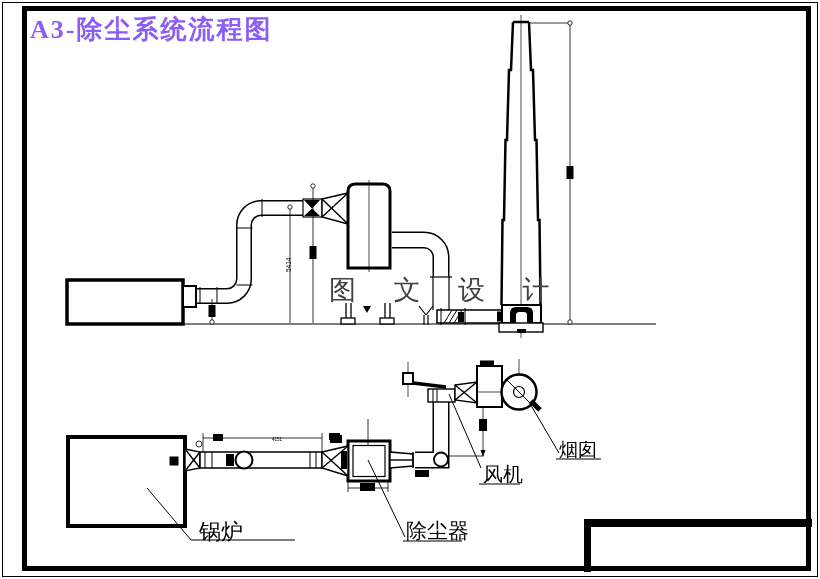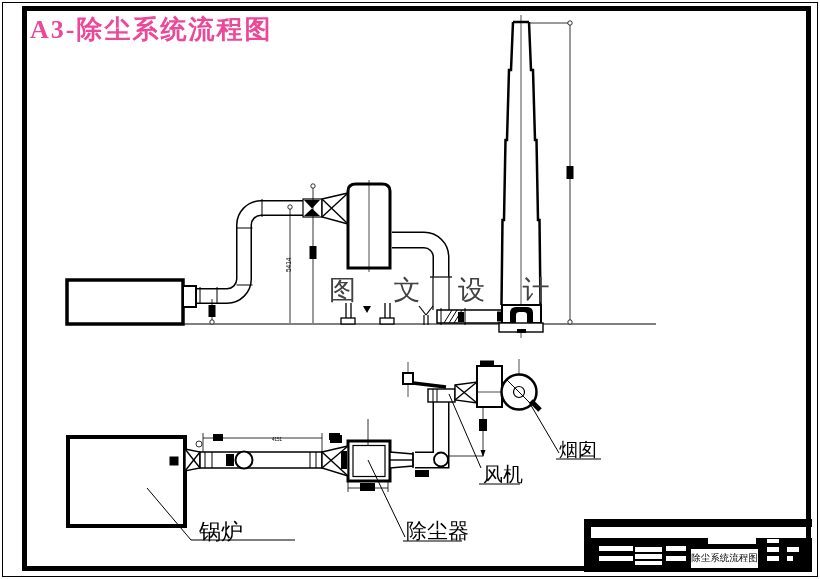--- a/index.html
+++ b/index.html
@@ -1,21 +1,21 @@
 <!DOCTYPE html>
 <html><head>
 <meta charset="utf-8">
 <style>
   html,body{margin:0;padding:0;}
   body{width:820px;height:579px;background:#ffffff;position:relative;overflow:hidden;
        font-family:"Liberation Sans", sans-serif;}
   .outer-border{position:absolute;inset:2px;border:1.5px solid #000;}
   .inner-frame{position:absolute;left:22px;top:6px;right:9px;bottom:8px;border:5px solid #000;}
   .sheet-title{position:absolute;left:30px;top:12px;font-size:26px;font-weight:bold;
-       color:#ec4899;letter-spacing:2px;font-family:"Liberation Serif", serif;white-space:nowrap;}
+       color:#8b5cf6;letter-spacing:2px;font-family:"Liberation Serif", serif;white-space:nowrap;}
   svg{position:absolute;left:0;top:0;}
   .tb{position:absolute;left:584px;top:519px;width:228px;height:53px;}
   .tb .topbar{position:absolute;left:0;top:0;width:228px;height:8px;background:#000;}
   .tb .spine{position:absolute;left:0;top:0;width:7px;height:53px;background:#000;}
   .tb .mass{position:absolute;left:7px;top:19px;width:221px;height:34px;background:#000;}
   .tb .ws{position:absolute;background:#fff;}
   .tb .label-box{position:absolute;left:99px;top:10px;width:67px;height:19px;background:#fff;
        border:1px solid #000;display:flex;align-items:center;justify-content:center;
        font-size:9.5px;color:#000;white-space:nowrap;overflow:hidden;}
   text{fill:#000;font-family:"Liberation Sans", sans-serif;}
@@ -242,33 +242,15 @@
       <text x="199" y="539" font-size="22">锅炉</text>
       <text x="406" y="538" font-size="21">除尘器</text>
       <text x="483" y="481" font-size="20">风机</text>
       <text x="559" y="456" font-size="19">烟囱</text>
     </g>
   </svg>
 
   <div class="tb">
     <div class="topbar"></div>
     <div class="spine"></div>
-    <div class="mass">
-      <div class="ws" style="left:8px;top:8px;width:34px;height:5px;"></div>
-      <div class="ws" style="left:8px;top:18px;width:34px;height:5px;"></div>
-      <div class="ws" style="left:44px;top:9px;width:27px;height:5px;"></div>
-      <div class="ws" style="left:44px;top:16px;width:27px;height:5px;"></div>
-      <div class="ws" style="left:44px;top:23px;width:27px;height:4px;"></div>
-      <div class="ws" style="left:75px;top:8px;width:20px;height:5px;"></div>
-      <div class="ws" style="left:75px;top:18px;width:20px;height:5px;"></div>
-      <div class="ws" style="left:117px;top:0px;width:48px;height:6px;"></div>
-      <div class="ws" style="left:176px;top:1px;width:12px;height:4px;"></div>
-      <div class="ws" style="left:176px;top:9px;width:12px;height:5px;"></div>
-      <div class="ws" style="left:176px;top:18px;width:12px;height:5px;"></div>
-      <div class="ws" style="left:196px;top:9px;width:12px;height:5px;"></div>
-      <div class="ws" style="left:196px;top:18px;width:6px;height:5px;"></div>
-      <div class="label-box">
-        <span>除尘系统流程图</span>
-      </div>
-    </div>
   </div>
 
 </div>
 
 </body></html>

